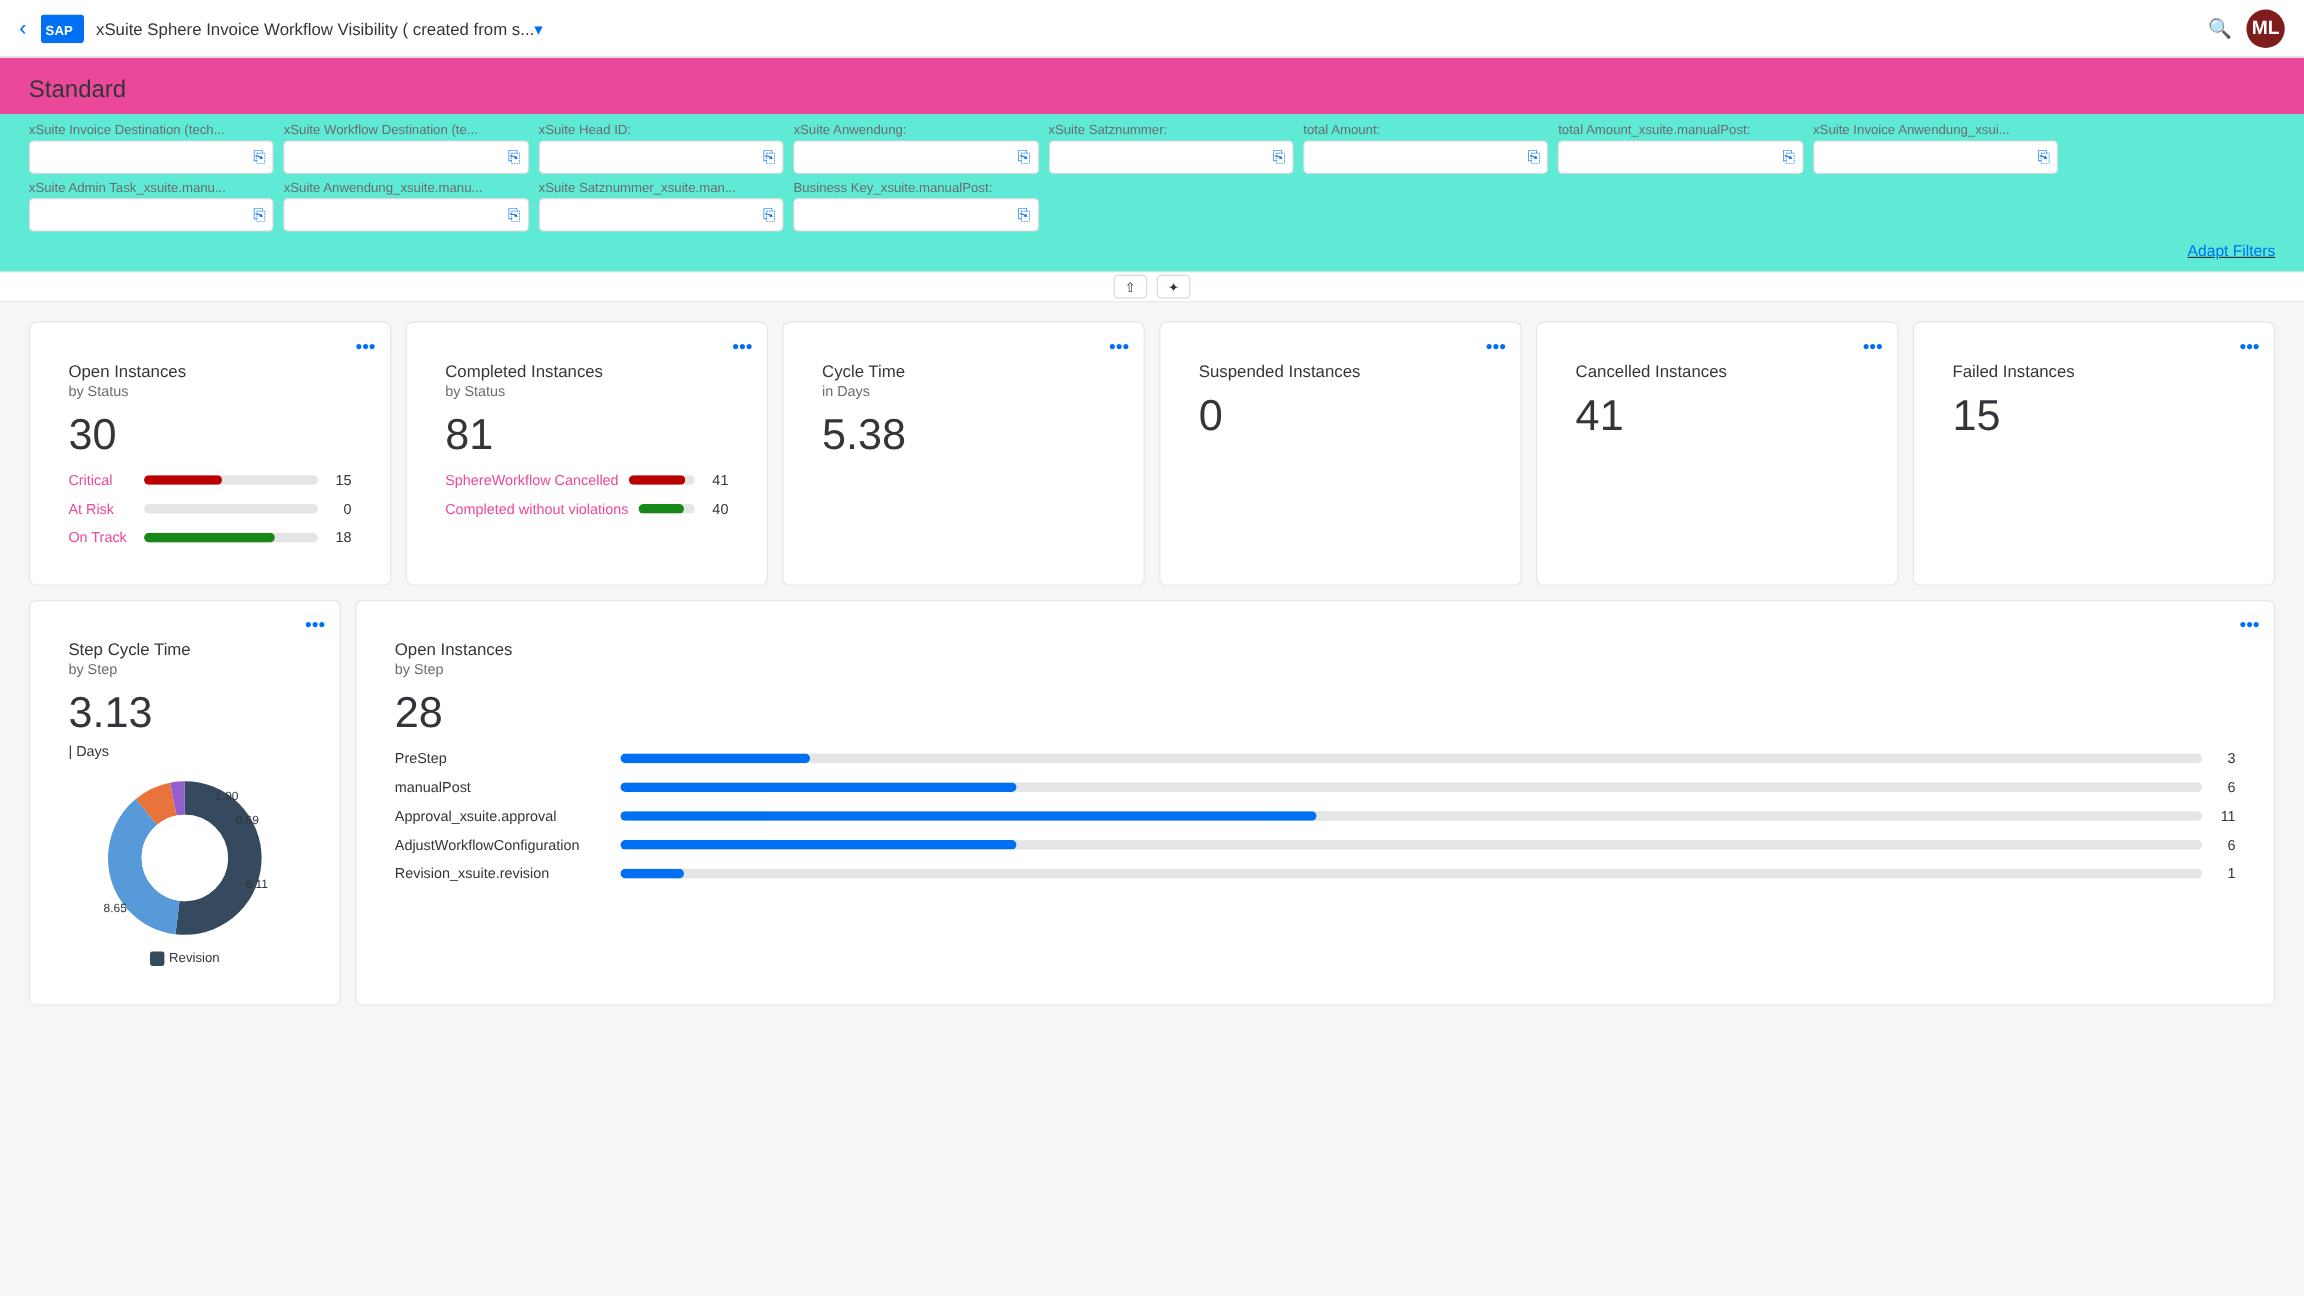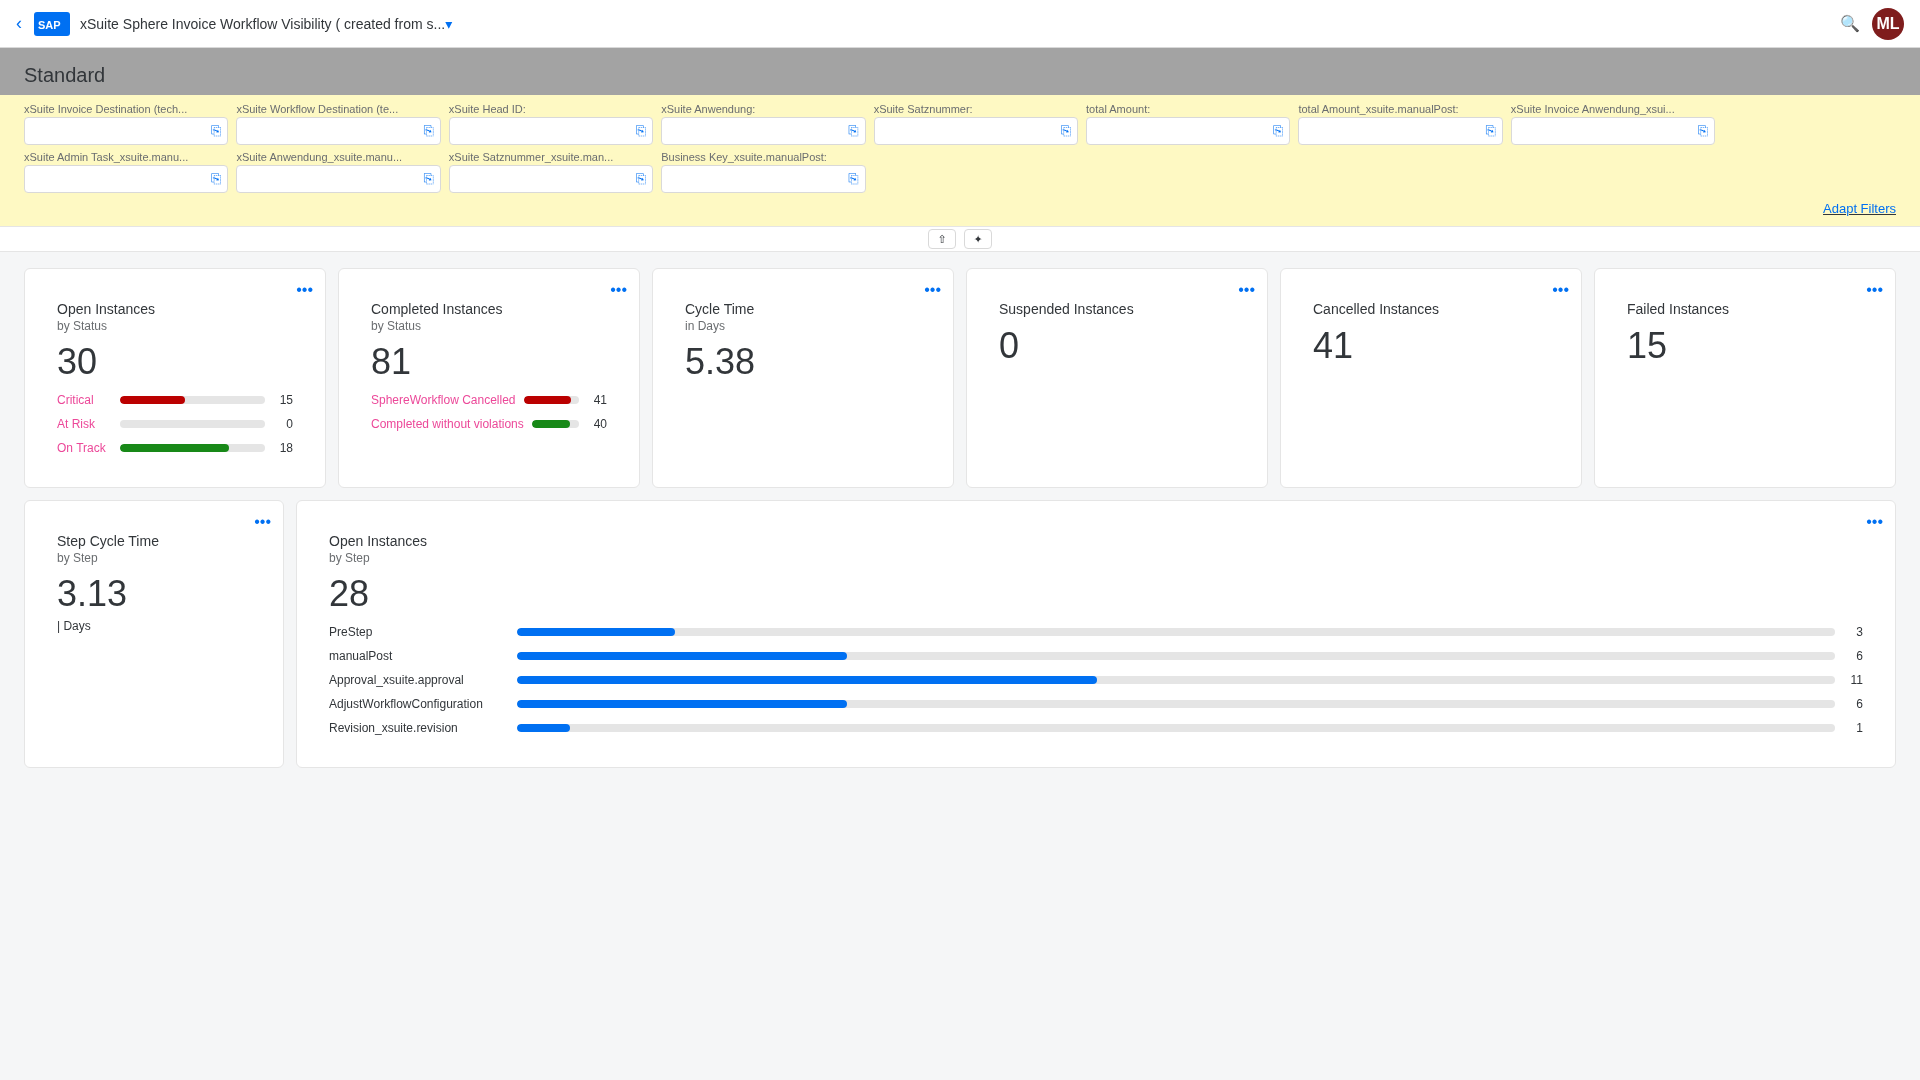--- a/index.html
+++ b/index.html
@@ -17,25 +17,25 @@
     .header-title .chevron { color: #0070f2; cursor: pointer; }
     .header-actions { display: flex; align-items: center; gap: 12px; }
     .header-search-icon { color: #32363a; cursor: pointer; font-size: 16px; }
     .header-avatar {
       width: 32px; height: 32px; border-radius: 50%; background: #7f1d1d;
       color: #fff; display: flex; align-items: center; justify-content: center;
       font-size: 16px; font-weight: bold; cursor: pointer;
     }
 
     
-    .page-title { padding: 16px 24px 8px; font-size: 20px; font-weight: normal; background: #a3a3a3; }
+    .page-title { padding: 16px 24px 8px; font-size: 20px; font-weight: normal; background: #ec4899; }
 
     
     .filter-bar {
-      background: #fef9c3; padding: 8px 24px 4px; border-bottom: 1px solid #e5e5e5;
+      background: #5eead4; padding: 8px 24px 4px; border-bottom: 1px solid #e5e5e5;
     }
     .filter-row { display: flex; flex-wrap: wrap; gap: 8px; margin-bottom: 6px; }
     .filter-field { display: flex; flex-direction: column; min-width: 160px; }
     .filter-label { font-size: 11px; color: #6a6d70; margin-bottom: 2px; white-space: nowrap; overflow: hidden; text-overflow: ellipsis; max-width: 200px; }
     .filter-input-wrap {
       display: flex; align-items: center; border: 1px solid #d9d9d9; border-radius: 4px;
       background: #fff; padding: 2px 6px; height: 28px;
     }
     .filter-input-wrap input {
       border: none; outline: none; font-size: 13px; flex: 1; background: transparent; color: #32363a;
@@ -313,20 +313,45 @@
     </div>
 
   <div class="bottom-row">
 
     <div class="card step-cycle-card">
       <div class="card-title">Step Cycle Time</div>
       <div class="card-subtitle">by Step</div>
       <span class="card-menu">•••</span>
       <div class="card-number">3.13</div>
       <div class="days-label">| Days</div>
+      <div class="donut-wrap">
+        <div class="donut-chart">
+          <svg width="140" height="140" viewBox="0 0 140 140">
+
+            <circle cx="70" cy="70" r="50" fill="none" stroke="#354a5e" stroke-width="28" stroke-dasharray="163 314" stroke-dashoffset="0" transform="rotate(-90 70 70)"></circle>
+
+            <circle cx="70" cy="70" r="50" fill="none" stroke="#5899da" stroke-width="28" stroke-dasharray="116 314" stroke-dashoffset="-163" transform="rotate(-90 70 70)"></circle>
+
+            <circle cx="70" cy="70" r="50" fill="none" stroke="#e8743b" stroke-width="28" stroke-dasharray="25 314" stroke-dashoffset="-279" transform="rotate(-90 70 70)"></circle>
+
+            <circle cx="70" cy="70" r="50" fill="none" stroke="#945ecf" stroke-width="28" stroke-dasharray="13 314" stroke-dashoffset="-304" transform="rotate(-90 70 70)"></circle>
+
+            <circle cx="70" cy="70" r="36" fill="white"></circle>
+
+            <text x="105" y="22" font-size="10" fill="#32363a" text-anchor="middle">1.90</text>
+            <text x="122" y="42" font-size="10" fill="#32363a" text-anchor="middle">0.69</text>
+            <text x="130" y="95" font-size="10" fill="#32363a" text-anchor="middle">6.11</text>
+            <text x="12" y="115" font-size="10" fill="#32363a" text-anchor="middle">8.65</text>
+          </svg>
+        </div>
+        <div class="donut-legend">
+          <span class="legend-box" style="background:#354a5e"></span>
+          <span>Revision</span>
+        </div>
+      </div>
     </div>
 
     <div class="card step-instances-card">
       <div class="card-title">Open Instances</div>
       <div class="card-subtitle">by Step</div>
       <span class="card-menu">•••</span>
       <div class="card-number">28</div>
       <div id="step-bars">
           <div class="step-bar-item">
     <span class="step-bar-label">PreStep</span>

